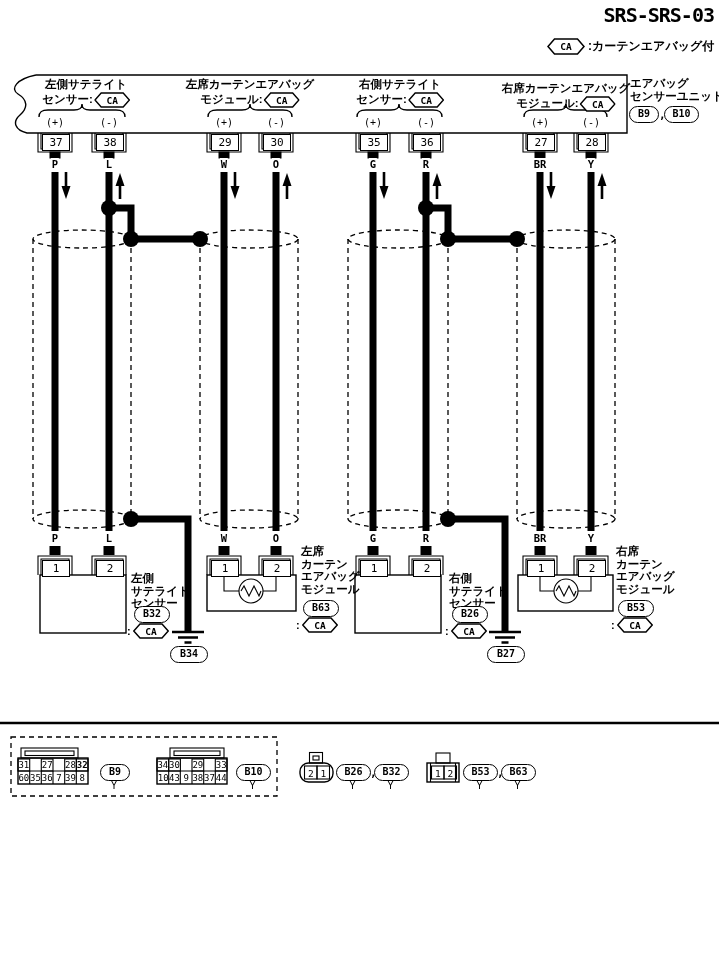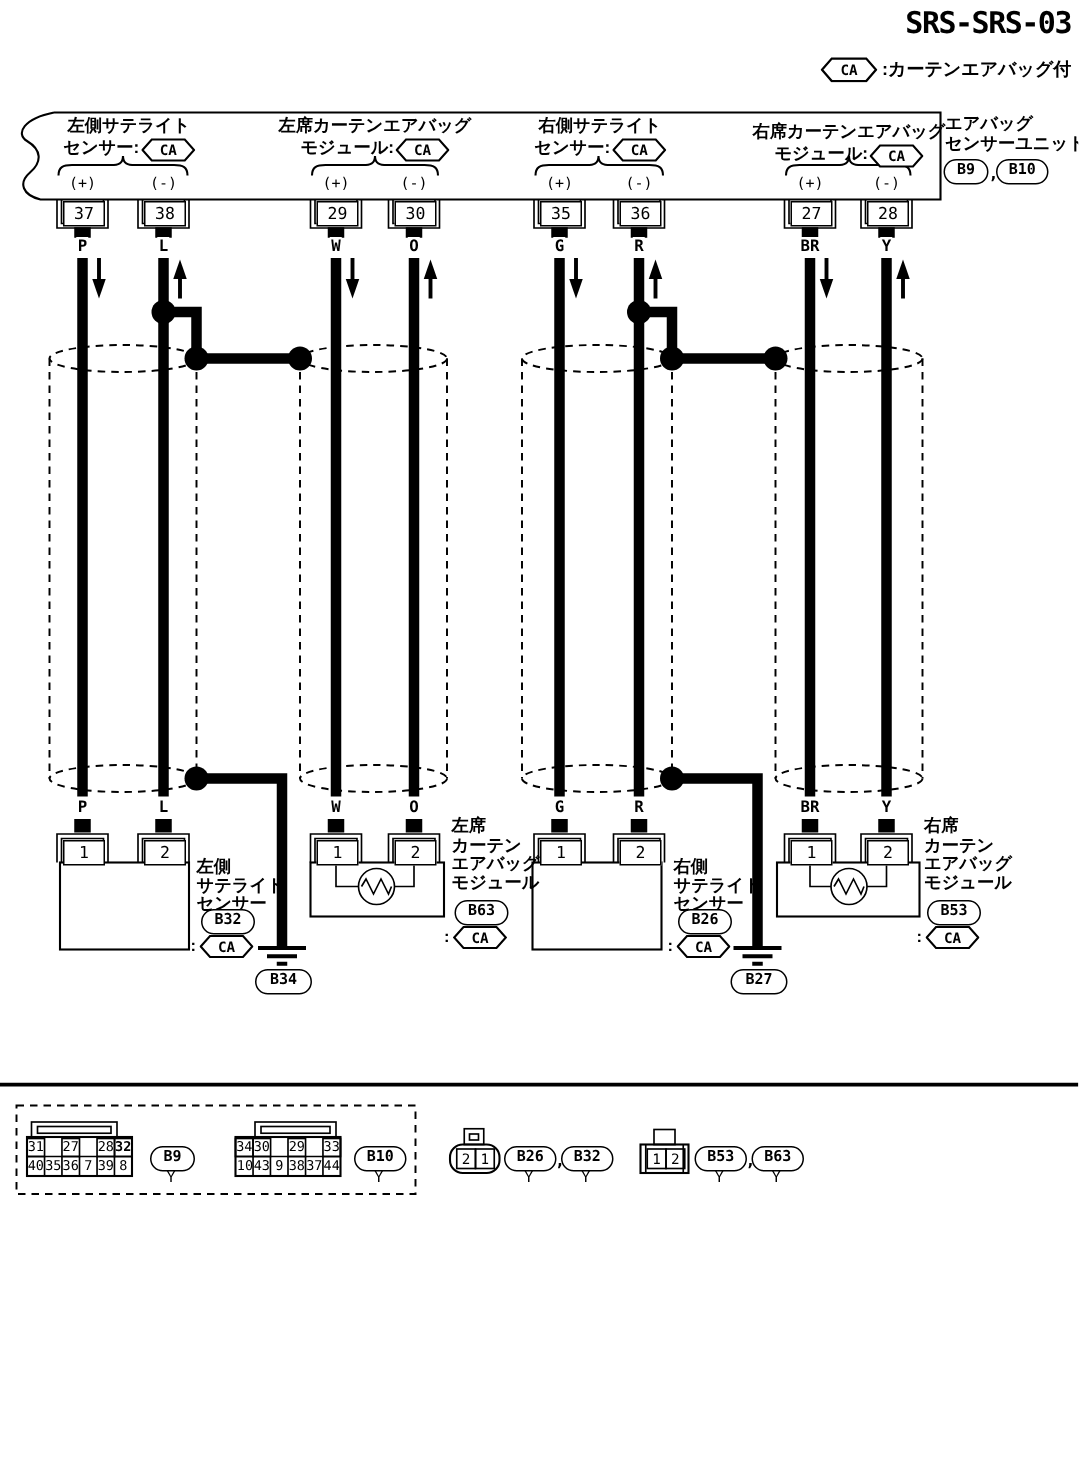--- a/index.html
+++ b/index.html
@@ -391,21 +391,21 @@
 
 <div class="oval" style="left:170px;top:646px;width:36px;">B34</div>
 <div class="oval" style="left:487px;top:646px;width:36px;">B27</div>
 
 <div class="cell" style="left:18px;top:759px;">31</div>
 <div class="cell" style="left:29.7px;top:759px;"></div>
 <div class="cell" style="left:41.3px;top:759px;">27</div>
 <div class="cell" style="left:53px;top:759px;"></div>
 <div class="cell" style="left:64.7px;top:759px;">28</div>
 <div class="cell" style="left:76.3px;top:759px;font-weight:bold;">32</div>
-<div class="cell" style="left:18px;top:771.5px;">40</div>
+<div class="cell" style="left:18px;top:771.5px;">60</div>
 <div class="cell" style="left:29.7px;top:771.5px;">35</div>
 <div class="cell" style="left:41.3px;top:771.5px;">36</div>
 <div class="cell" style="left:53px;top:771.5px;">7</div>
 <div class="cell" style="left:64.7px;top:771.5px;">39</div>
 <div class="cell" style="left:76.3px;top:771.5px;">8</div>
 <div class="oval" style="left:100px;top:764px;width:28px;">B9</div>
 <div class="ycolor" style="left:100px;top:780px;width:28px;">Y</div>
 
 <div class="cell" style="left:157px;top:759px;">34</div>
 <div class="cell" style="left:168.7px;top:759px;">30</div>

